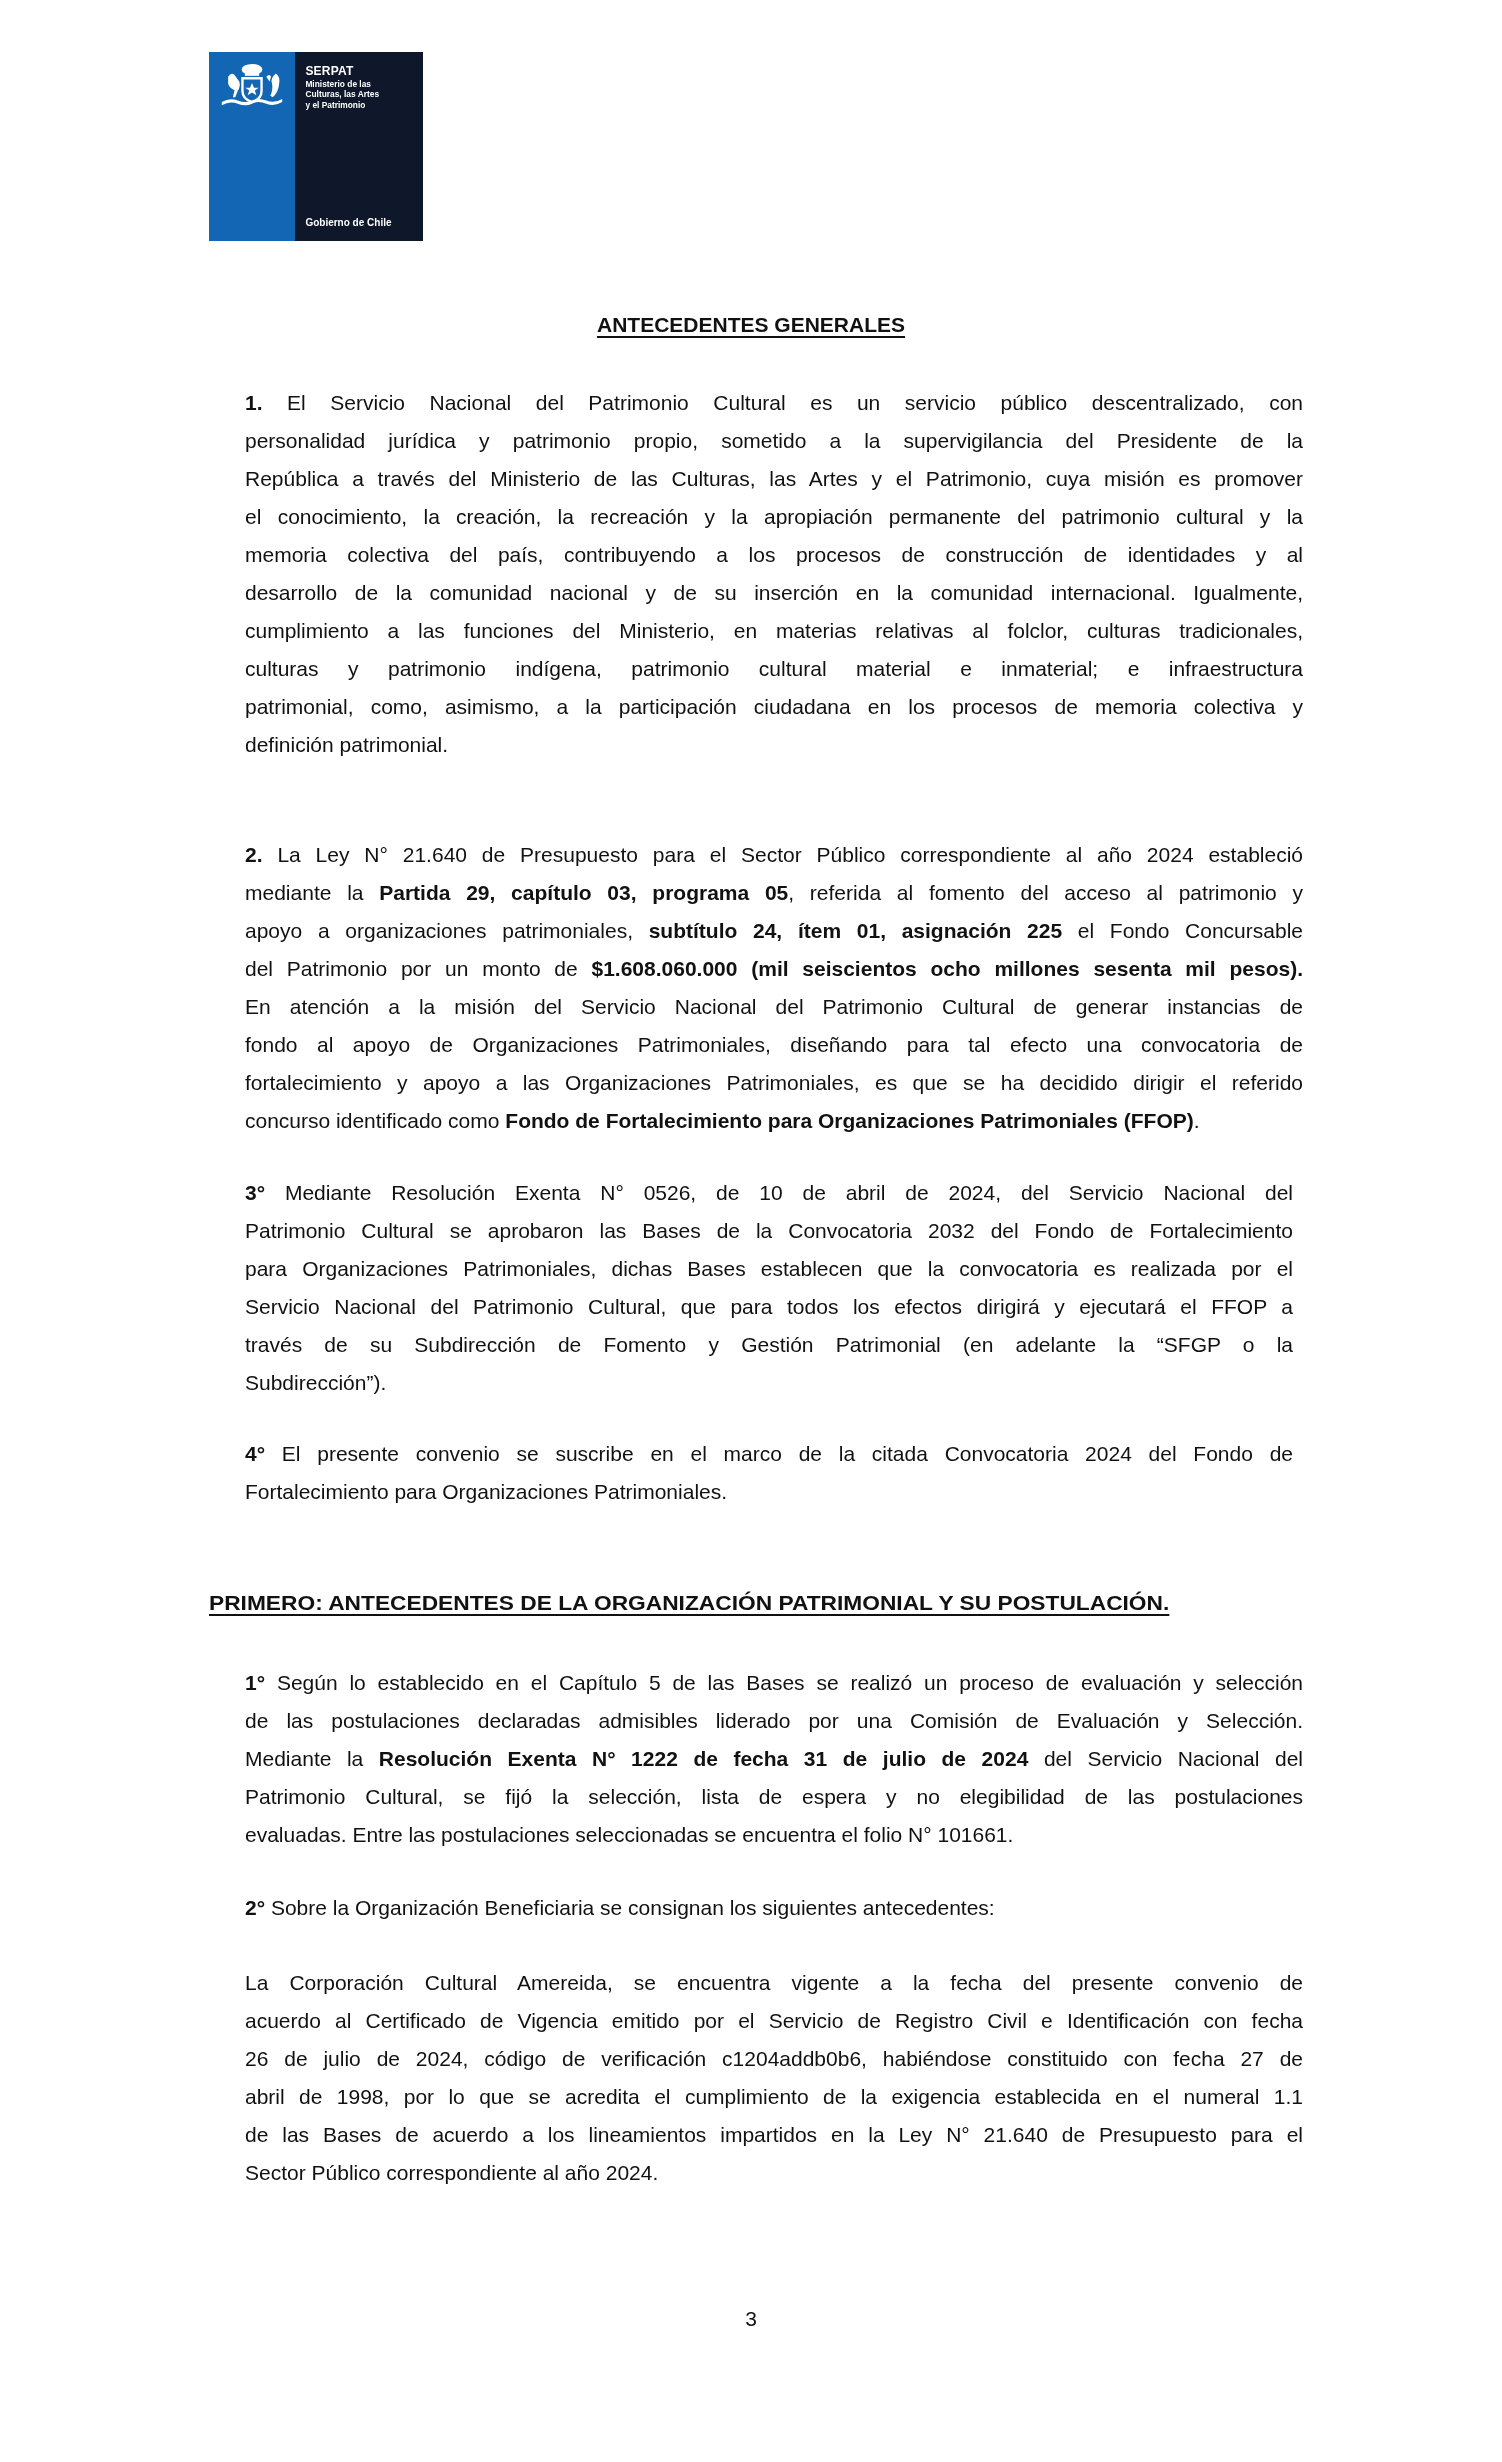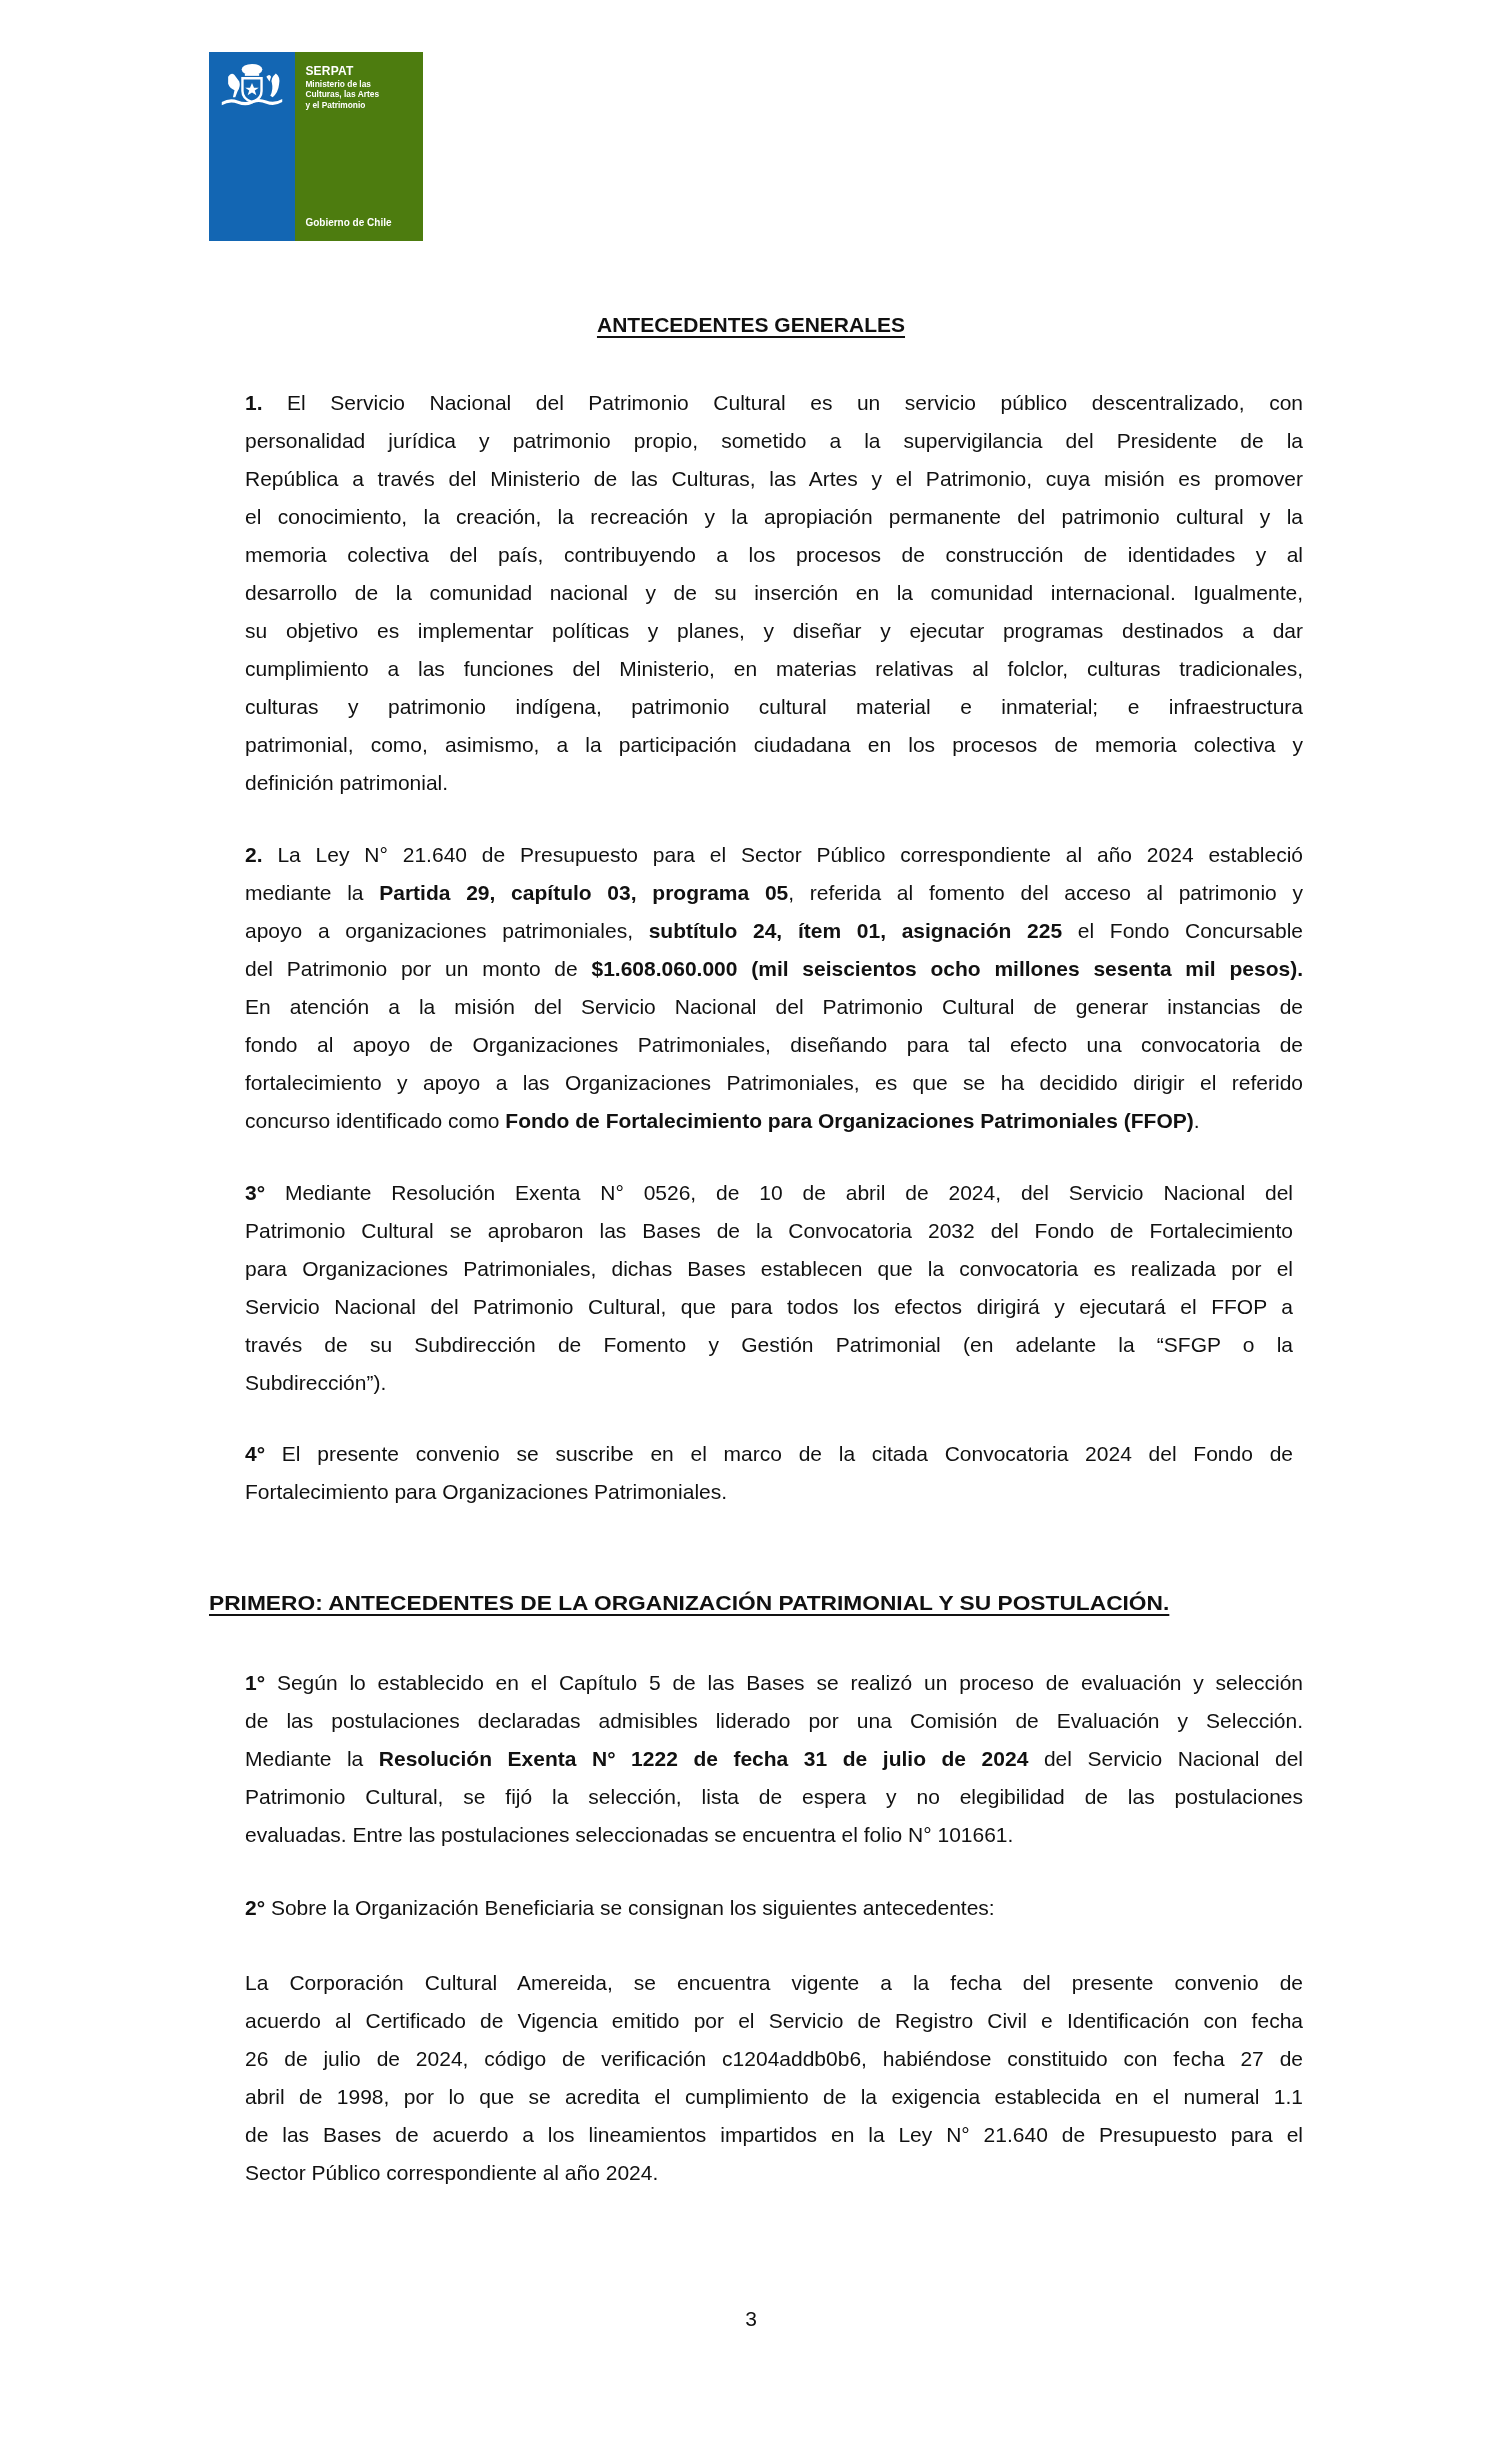--- a/index.html
+++ b/index.html
@@ -1,20 +1,20 @@
 <!DOCTYPE html>
 <html style="font-size:12.8px"><head>
 <meta charset="utf-8">
 <style>
   html, body { margin:0; padding:0; background:#ffffff; }
   body { width:1502px; height:2462px; position:relative; overflow:hidden;
          font-family:"Liberation Sans", sans-serif; color:#111111; }
   .logo { position:absolute; left:209px; top:52px; width:214px; height:189px; display:flex; }
   .logo-blue { width:86px; height:100%; background:#1366b3; position:relative; }
-  .logo-red { flex:1; height:100%; background:#4d7c0f; position:relative; color:#ffffff; }
+  .logo-red { flex:1; height:100%; background:#0f172a; position:relative; color:#ffffff; }
   .crest { position:absolute; left:8px; top:9.6px; width:70px; height:50px; }
   .logo-title { position:absolute; left:10.4px; top:12.8px; font-weight:bold; font-size:12px; line-height:12.8px; letter-spacing:0.2px; }
   .logo-sub { position:absolute; left:10.4px; top:27px; font-weight:bold; font-size:8.4px; line-height:10.4px; }
   .logo-sub span { display:block; }
   .logo-gov { position:absolute; left:10.4px; top:165px; font-weight:bold; font-size:10px; }
 
   .heading { position:absolute; left:0; width:100%; text-align:center; font-weight:bold;
              text-decoration:underline; text-decoration-thickness:2.4px; text-underline-offset:4px;
              font-size:21px; }
   .heading-left { position:absolute; left:209px; font-weight:bold; text-decoration:underline;
@@ -58,21 +58,20 @@
 
 <div class="heading" style="top: 313px; font-size: 21px;">ANTECEDENTES GENERALES</div>
 
 <div class="para" style="top:384px;">
     <div class="line"><b>1.</b> El Servicio Nacional del Patrimonio Cultural es un servicio público descentralizado, con</div>
     <div class="line">personalidad jurídica y patrimonio propio, sometido a la supervigilancia del Presidente de la</div>
     <div class="line">República a través del Ministerio de las Culturas, las Artes y el Patrimonio, cuya misión es promover</div>
     <div class="line">el conocimiento, la creación, la recreación y la apropiación permanente del patrimonio cultural y la</div>
     <div class="line">memoria colectiva del país, contribuyendo a los procesos de construcción de identidades y al</div>
     <div class="line">desarrollo de la comunidad nacional y de su inserción en la comunidad internacional. Igualmente,</div>
-    <div class="line">su objetivo es implementar políticas y planes, y diseñar y ejecutar programas destinados a dar</div>
     <div class="line">cumplimiento a las funciones del Ministerio, en materias relativas al folclor, culturas tradicionales,</div>
     <div class="line">culturas y patrimonio indígena, patrimonio cultural material e inmaterial; e infraestructura</div>
     <div class="line">patrimonial, como, asimismo, a la participación ciudadana en los procesos de memoria colectiva y</div>
     <div class="line last">definición patrimonial.</div>
   </div>
 <div class="para" style="top:836px;">
     <div class="line"><b>2.</b> La Ley N° 21.640 de Presupuesto para el Sector Público correspondiente al año 2024 estableció</div>
     <div class="line">mediante la <b>Partida 29, capítulo 03, programa 05</b>, referida al fomento del acceso al patrimonio y</div>
     <div class="line">apoyo a organizaciones patrimoniales, <b>subtítulo 24, ítem 01, asignación 225</b> el Fondo Concursable</div>
     <div class="line">del Patrimonio por un monto de <b>$1.608.060.000 (mil seiscientos ocho millones sesenta mil pesos).</b></div>

